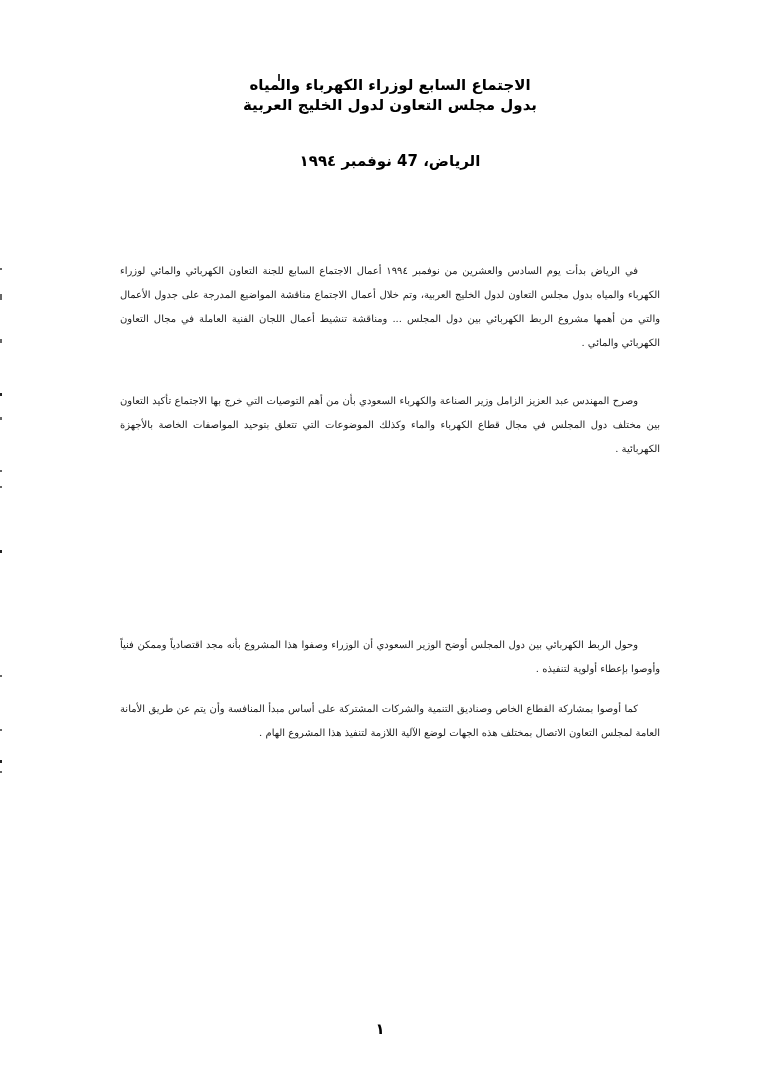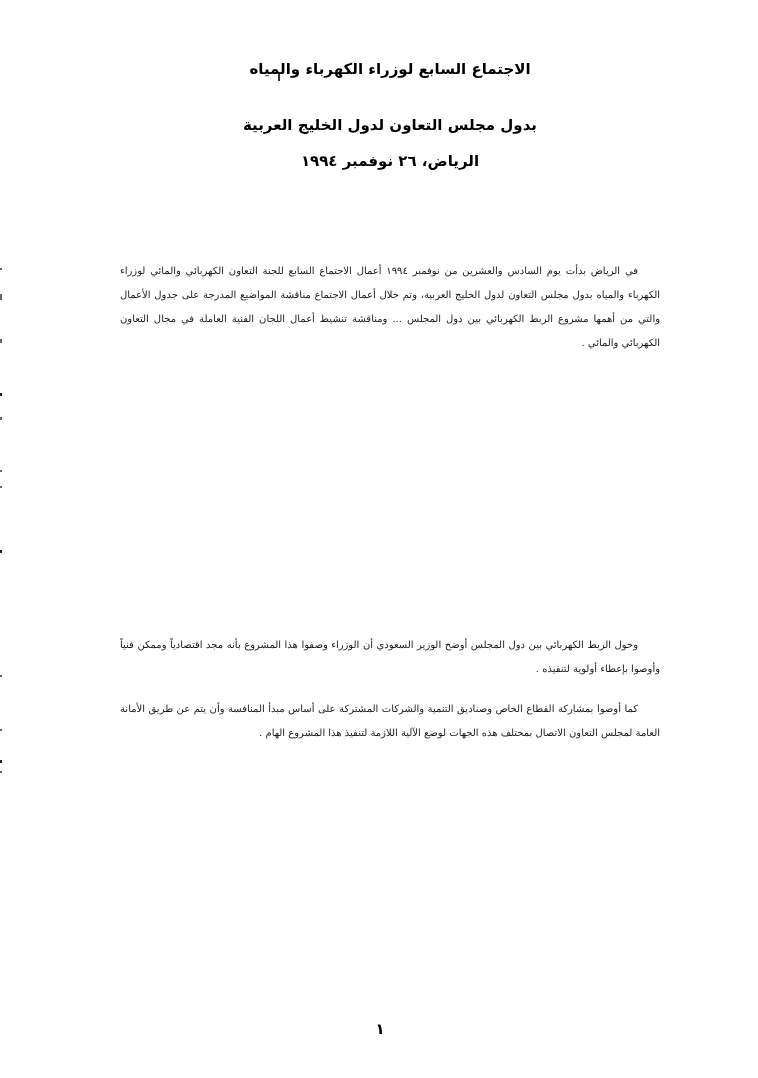--- a/index.html
+++ b/index.html
@@ -8,22 +8,22 @@
       font-family: "DejaVu Serif", "Liberation Serif", serif;
       color: #111111;
     }
     .page { position: absolute; left: 0; top: 0; width: 758px; height: 1078px; }
 
     .title-block {
       position: absolute; left: 200px; width: 380px; text-align: center;
       direction: rtl; font-family: "DejaVu Sans", "Liberation Sans", sans-serif;
       font-weight: bold; font-size: 15px; color: #000;
     }
-    .title-line-1 { top: 60px; }
-    .title-line-2 { top: 116px; text-align: center; }
+    .title-line-1 { top: 76px; }
+    .title-line-2 { top: 96px; text-align: center; }
     .title-date { top: 152px; }
     .stray-mark {
       position: absolute; left: 278px; top: 74px; width: 2px; height: 7px; background: #333;
     }
 
     .body-text {
       position: absolute; left: 120px; width: 540px;
       direction: rtl; text-align: justify; text-align-last: right;
       font-family: "DejaVu Serif", "Liberation Serif", serif;
       font-size: 10px; line-height: 24px; color: #1a1a1a;
@@ -45,24 +45,27 @@
     .edge-mark { position: absolute; left: 0; width: 2px; background: #666; }
   </style>
 </head>
 <body>
 
 <div class="page">
   <div class="stray-mark"></div>
 
   <div class="title-block title-line-1">الاجتماع السابع لوزراء الكهرباء والمياه</div>
   <div class="title-block title-line-2">بدول مجلس التعاون لدول الخليج العربية</div>
-  <div class="title-block title-date">الرياض، ٢٦ نوفمبر ١٩٩٤</div>
+  <div class="title-block title-date">الرياض، 47 نوفمبر ١٩٩٤</div>
 
   <div class="body-text p1">
     <p>في الرياض بدأت يوم السادس والعشرين من نوفمبر ١٩٩٤ أعمال الاجتماع السابع للجنة التعاون الكهربائي والمائي لوزراء الكهرباء والمياه بدول مجلس التعاون لدول الخليج العربية، وتم خلال أعمال الاجتماع مناقشة المواضيع المدرجة على جدول الأعمال والتي من أهمها مشروع الربط الكهربائي بين دول المجلس ... ومناقشة تنشيط أعمال اللجان الفنية العاملة في مجال التعاون الكهربائي والمائي .</p>
+  </div>
+  <div class="body-text p2">
+    <p>وصرح المهندس عبد العزيز الزامل وزير الصناعة والكهرباء السعودي بأن من أهم التوصيات التي خرج بها الاجتماع تأكيد التعاون بين مختلف دول المجلس في مجال قطاع الكهرباء والماء وكذلك الموضوعات التي تتعلق بتوحيد المواصفات الخاصة بالأجهزة الكهربائية .</p>
   </div>
   <div class="body-text p5">
     <p>وحول الربط الكهربائي بين دول المجلس أوضح الوزير السعودي أن الوزراء وصفوا هذا المشروع بأنه مجد اقتصادياً وممكن فنياً وأوصوا بإعطاء أولوية لتنفيذه .</p>
   </div>
   <div class="body-text p6">
     <p>كما أوصوا بمشاركة القطاع الخاص وصناديق التنمية والشركات المشتركة على أساس مبدأ المنافسة وأن يتم عن طريق الأمانة العامة لمجلس التعاون الاتصال بمختلف هذه الجهات لوضع الآلية اللازمة لتنفيذ هذا المشروع الهام .</p>
   </div>
 
   <div class="page-number">١</div>
 

